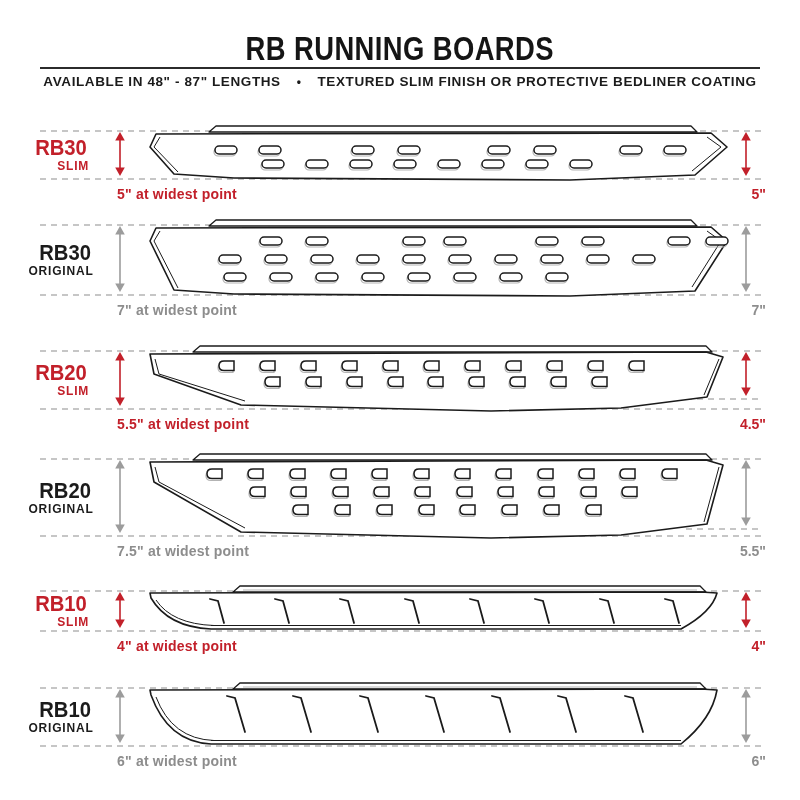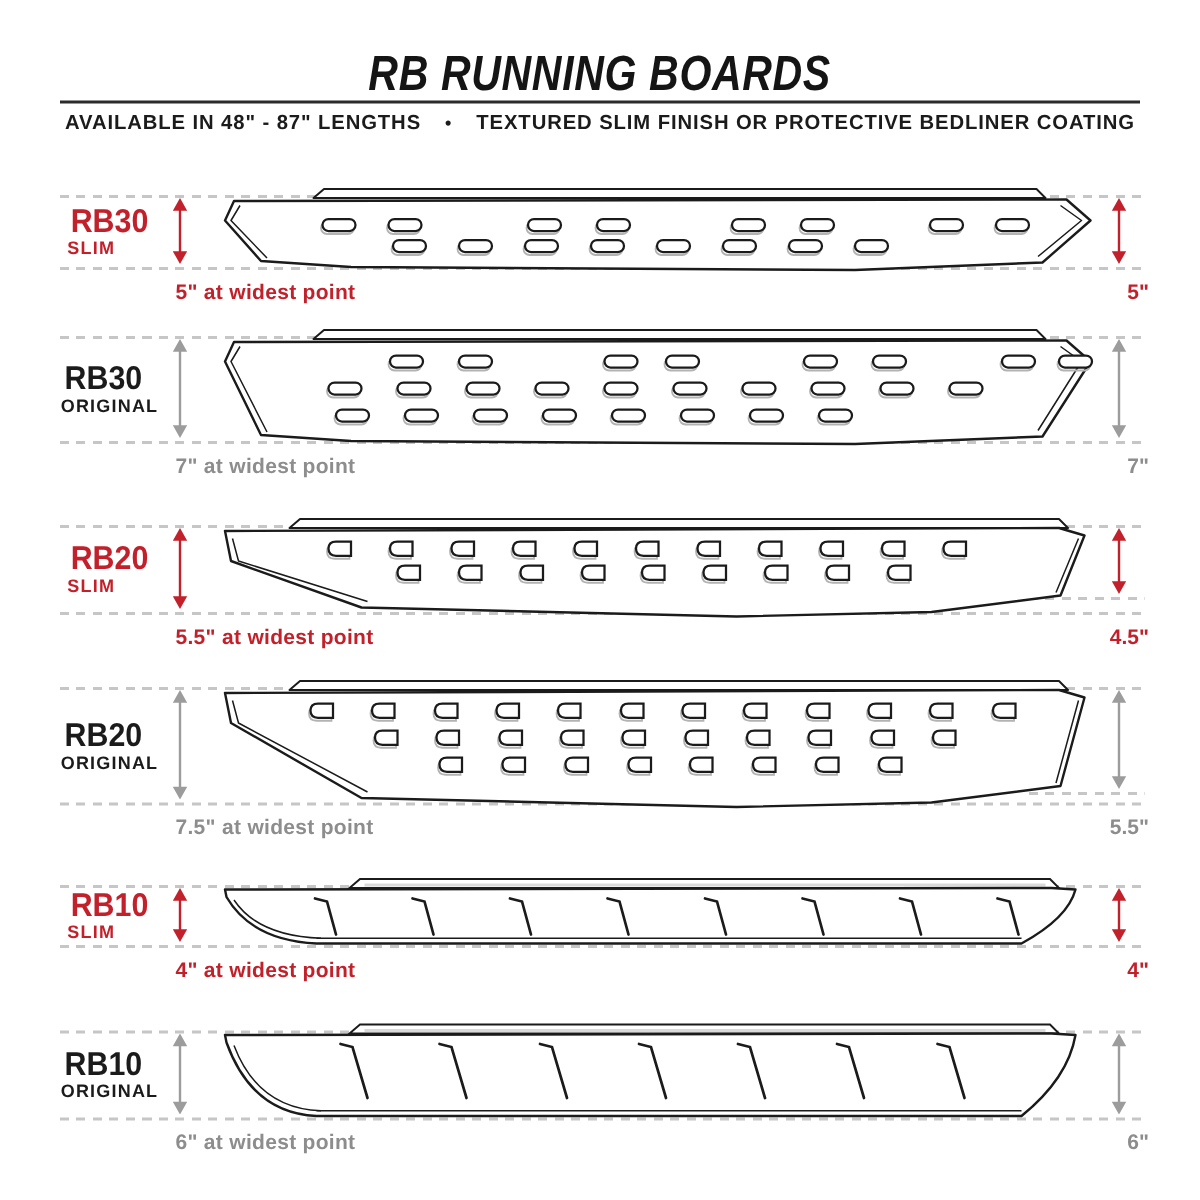--- a/index.html
+++ b/index.html
@@ -3,35 +3,35 @@
 <meta charset="utf-8">
 <style>
   html,body{margin:0;padding:0;background:#ffffff;}
   #stage{
     position:relative;width:800px;height:800px;margin:0 auto;background:#ffffff;
     font-family:"Liberation Sans",sans-serif;overflow:hidden;
   }
   
   .title{
     position:absolute;top:30px;left:0;width:800px;text-align:center;
-    font-size:33px;font-weight:700;color:#151515;letter-spacing:.5px;white-space:nowrap;font-style:italic;
+    font-size:33px;font-weight:700;color:#151515;letter-spacing:.5px;white-space:nowrap;
   }
   .title-inner{display:inline-block;transform:scaleX(.83);transform-origin:center;}
   .title-rule{position:absolute;top:67px;left:40px;width:720px;height:2px;background:#2b2b2b;}
   .subtitle{
     position:absolute;top:74px;left:0;width:800px;display:flex;justify-content:center;align-items:center;
     gap:16px;font-size:13.5px;font-weight:700;color:#1b1b1b;letter-spacing:.6px;white-space:nowrap;
   }
   .subtitle .dot{font-size:12px;}
   
   .dash{position:absolute;left:40px;width:723px;height:2px;
     background:repeating-linear-gradient(90deg,#c6c6c6 0 6px,transparent 6px 11px);}
   .dash.short{left:686px;width:77px;}
   .model{
-    position:absolute;left:73px;transform:translate(-50%,-50%);text-align:left;line-height:1.05;white-space:nowrap;
+    position:absolute;left:61px;transform:translate(-50%,-50%);text-align:right;line-height:1.05;white-space:nowrap;
   }
   .model .name{display:block;font-size:22px;font-weight:700;transform:scaleX(.92);}
   .model .variant{display:block;font-size:12px;font-weight:700;letter-spacing:.8px;margin-top:1px;}
   .caption{
     position:absolute;left:117px;font-size:14px;font-weight:700;letter-spacing:.2px;white-space:nowrap;
   }
   .rlabel{
     position:absolute;right:34px;font-size:14px;font-weight:700;text-align:right;white-space:nowrap;
   }
   .arrow-box,.board-box{position:absolute;}

